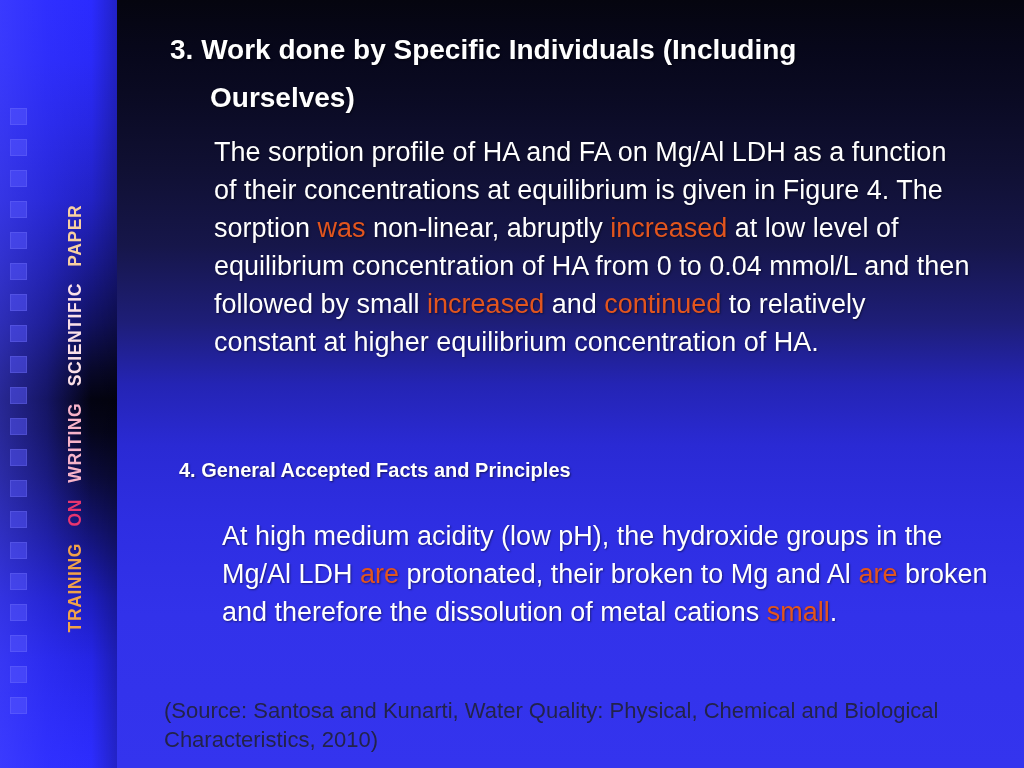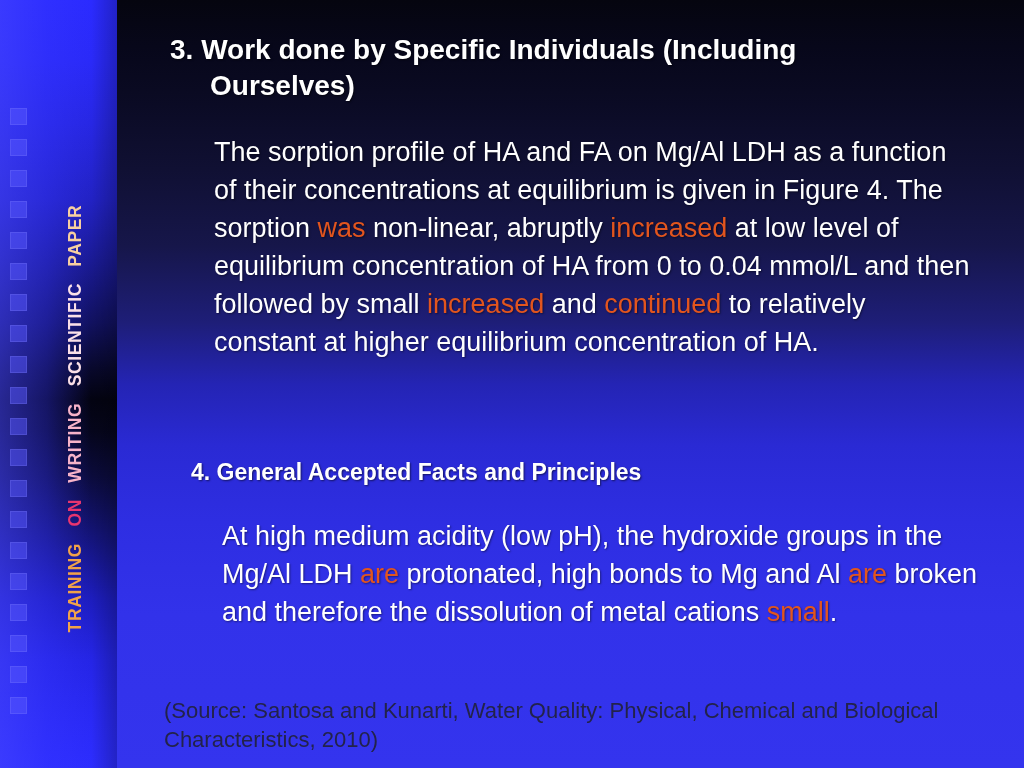--- a/index.html
+++ b/index.html
@@ -118,27 +118,26 @@
     font-weight: bold;
     line-height: 1.28;
     text-shadow: 1px 1px 2px rgba(0,0,0,0.55);
   }
   #heading-3 {
     left: 53px;
     top: 32px;
     width: 760px;
     text-indent: 0;
   }
-  #heading-3 .cont { display: block; padding-left: 40px; }
+  #heading-3 .cont { display: block; padding-left: 40px; margin-top: 12px; }
   #heading-4 {
     left: 62px;
     top: 458px;
     width: 760px;
-    font-size: 23px;
-    margin-left: 12px;
+    font-size: 20px;
   }
 
   .body-para {
     position: absolute;
     color: #ffffff;
     font-size: 27px;
     line-height: 1.41;
     text-shadow: 1px 1px 2px rgba(0,0,0,0.45);
   }
   #para-1 {
@@ -211,18 +210,18 @@
 
     <div class="heading" id="heading-3">
       <span>3. Work done by Specific Individuals (Including</span>
       <span class="cont">Ourselves)</span>
     </div>
 
     <div class="body-para" id="para-1"><span>The sorption profile of HA and FA on Mg/Al LDH as a function of their concentrations at equilibrium is given in Figure 4. The sorption </span><span class="hl">was</span><span> non-linear, abruptly </span><span class="hl">increased</span><span> at low level of equilibrium concentration of HA from 0 to 0.04 mmol/L and then followed by small </span><span class="hl">increased</span><span> and </span><span class="hl">continued</span><span> to relatively constant at higher equilibrium concentration of HA.</span></div>
 
     <div class="heading" id="heading-4">4. General Accepted Facts and Principles</div>
 
-    <div class="body-para" id="para-2"><span>At high medium acidity (low pH), the hydroxide groups in the Mg/Al LDH </span><span class="hl">are</span><span> protonated, high bonds to Mg and Al </span><span class="hl">are</span><span> broken and therefore the dissolution of metal cations </span><span class="hl">small</span><span>.</span></div>
+    <div class="body-para" id="para-2"><span>At high medium acidity (low pH), the hydroxide groups in the Mg/Al LDH </span><span class="hl">are</span><span> protonated, their broken to Mg and Al </span><span class="hl">are</span><span> broken and therefore the dissolution of metal cations </span><span class="hl">small</span><span>.</span></div>
 
     <div class="citation">(Source: Santosa and Kunarti, Water Quality: Physical, Chemical and Biological Characteristics, 2010)</div>
 
   </div>
 </div>
 
 </body></html>

